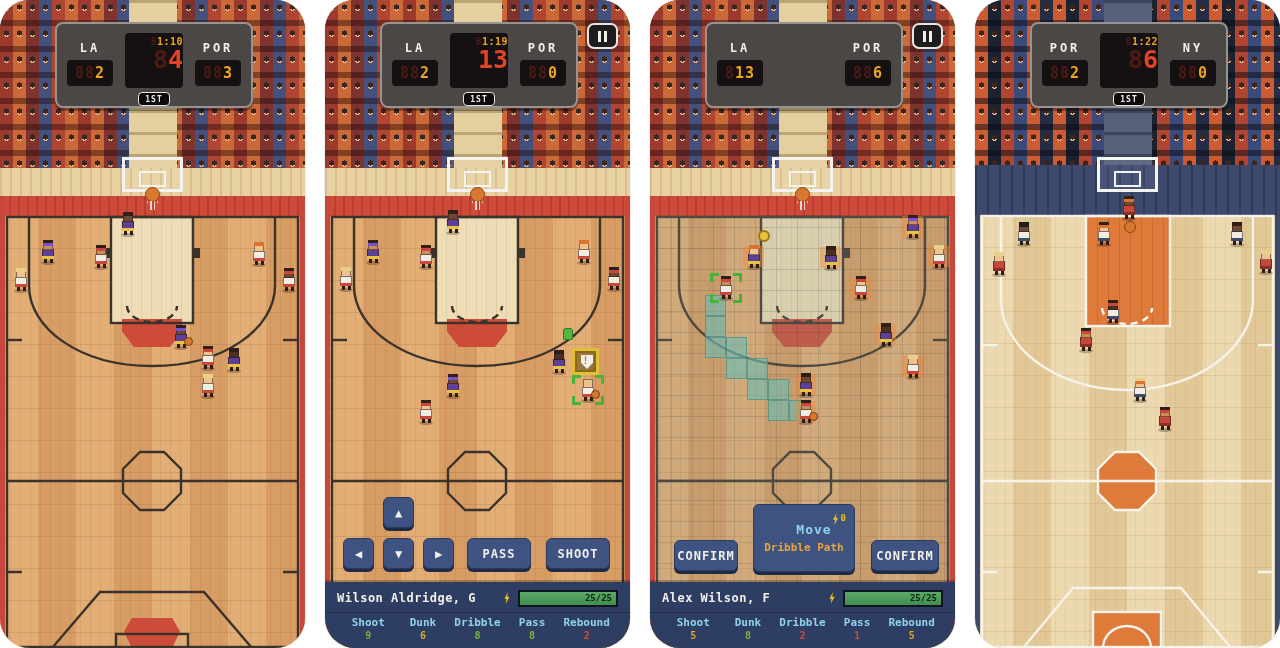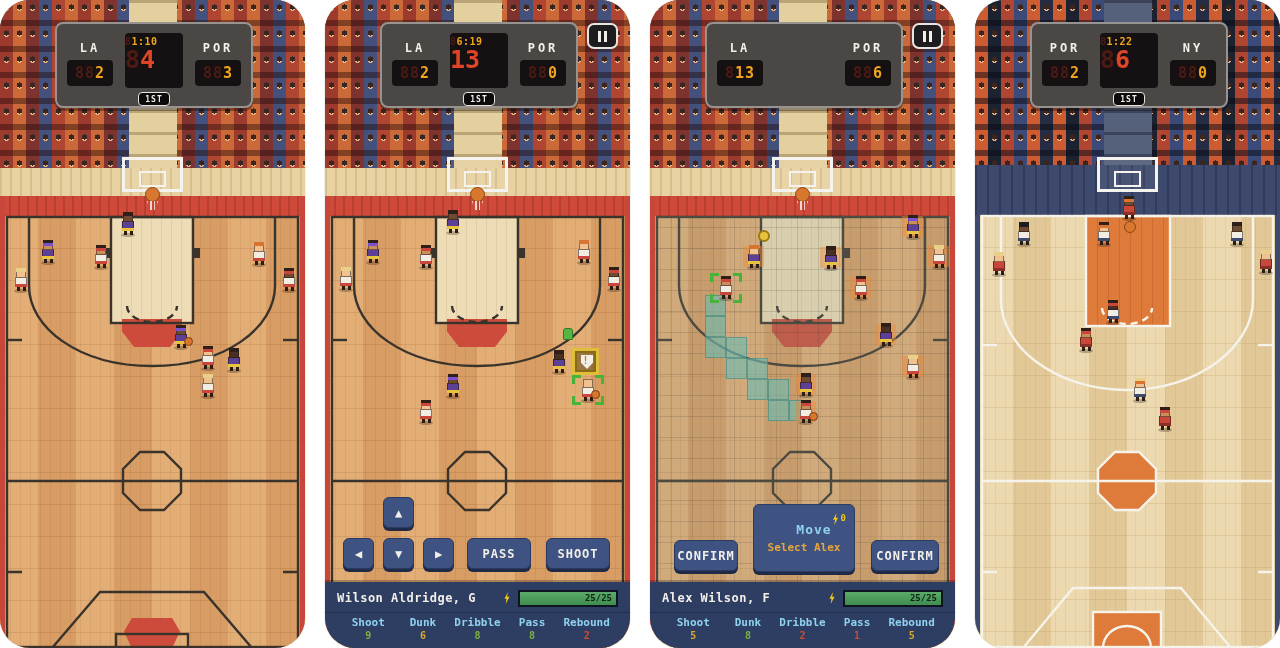--- a/index.html
+++ b/index.html
@@ -79,21 +79,21 @@
   .scoreboard{position:absolute;left:55px;top:22px;width:198px;height:86px;background:#4a4745;
     border:2.5px solid #979391;border-radius:8px;z-index:30;box-shadow:0 3px 0 rgba(0,0,0,.35);
     display:flex;justify-content:space-between;padding:9px 10px 0 10px;}
   .sb-team{display:flex;flex-direction:column;align-items:center;gap:5px;padding-top:8px;}
   .sb-name{font-size:12px;font-weight:bold;color:#f2efe9;letter-spacing:3px;}
   .sb-box{width:46px;height:26px;background:#151012;border-radius:4px;display:flex;align-items:center;justify-content:center;
     font-size:15px;font-weight:bold;letter-spacing:1px;}
   .sb-box .dim,.sb-time .dim,.sb-shot .dim{color:#4e1a13;}
   .sb-box .lit,.sb-time .lit{color:#f0a51e;}
   .sb-clockcol{display:flex;flex-direction:column;align-items:center;}
-  .sb-display{width:58px;height:55px;background:#151012;border-radius:4px;display:flex;flex-direction:column;align-items:flex-start;padding-top:3px;}
+  .sb-display{width:58px;height:55px;background:#151012;border-radius:4px;display:flex;flex-direction:column;align-items:flex-end;padding-top:3px;}
   .sb-time{font-size:10px;font-weight:bold;letter-spacing:.5px;}
   .sb-shot{font-size:25px;line-height:26px;font-weight:bold;}
   .sb-shot .lit{color:#e04527;}
   .sb-period{margin-top:4px;min-width:32px;height:14px;background:#0d0b0c;border:1.5px solid #e8e5de;border-radius:4px;
     color:#f2efe9;font-size:8px;font-weight:bold;display:flex;align-items:center;justify-content:center;letter-spacing:1px;padding:0 4px;}
 
   
   .banner{position:absolute;left:36px;right:36px;top:116px;height:23px;background:#0d0b0c;border:2px solid #f0ede6;border-radius:4px;
     z-index:30;display:flex;align-items:center;justify-content:center;color:#f5f3ef;font-size:14px;font-weight:bold;letter-spacing:2px;}
   .pausebtn{position:absolute;right:12px;top:23px;width:31px;height:26px;background:#1d1d1f;border:2px solid #e8e5de;border-radius:7px;
@@ -446,21 +446,21 @@
     <div class="scoreboard">
       <div class="sb-team">
         <div class="sb-name">LA</div>
         <div class="sb-box seg">
             <span class="dim">88</span>
             <span class="lit">2</span>
           </div>
       </div>
       <div class="sb-clockcol">
         <div class="sb-display">
-          <div class="sb-time seg"><span class="dim">8</span><span class="lit">6:19</span></div>
+          <div class="sb-time seg"><span class="dim">8</span><span class="lit">1:19</span></div>
           <div class="sb-shot seg"><span class="dim"></span><span class="lit">13</span></div>
         </div>
         <div class="sb-period">1ST</div>
       </div>
       <div class="sb-team">
         <div class="sb-name">POR</div>
         <div class="sb-box seg">
             <span class="dim">88</span>
             <span class="lit">0</span>
           </div>
@@ -687,21 +687,21 @@
         <span></span>
         <span></span>
       </div>
 
     <div class="movebox">
       <div class="cost">
           <span class="bolt"></span>
           <span>0</span>
         </div>
       <div class="ti">Move</div>
-      <div class="sub">Select Alex</div>
+      <div class="sub">Dribble Path</div>
     </div>
     <div class="ctl act" style="left:24px;top:540px;">CONFIRM</div>
     <div class="ctl act" style="left:221px;top:540px;width:68px;">CONFIRM</div>
 
     <div class="pbar">
       <div class="row1">
         <div class="pname">Alex Wilson, F</div>
         <span class="bolt"></span>
         <div class="stambar">
             <span>25/25</span>

